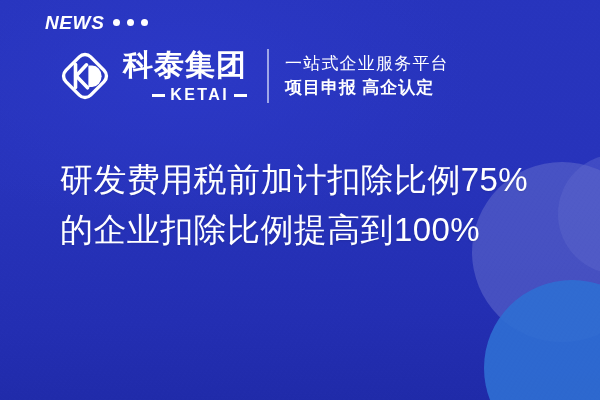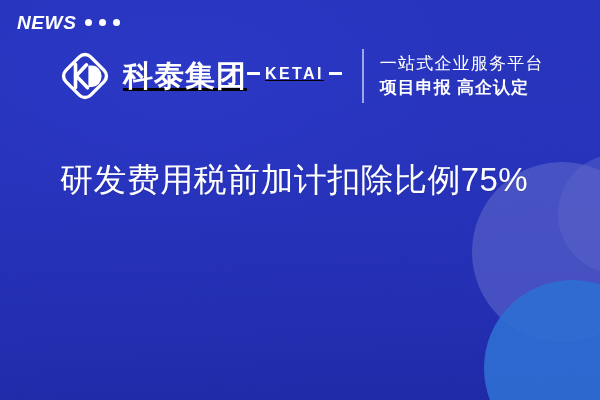--- a/index.html
+++ b/index.html
@@ -50,21 +50,21 @@
   #deco-circle-soft {
     width:120px; height:120px;
     right:-78px; bottom:126px;
     background:#7b84dc;
     opacity:.30;
   }
 
   
   #news-tag {
     position:absolute;
-    left:17px; top:13px;
+    left:45px; top:13px;
     display:flex; align-items:center; gap:9px;
   }
   #news-label {
     color:#ffffff;
     font-size:19px;
     font-weight:bold;
     font-style:italic;
     letter-spacing:.6px;
     line-height:1;
   }
@@ -86,24 +86,23 @@
   
   #logo-mark {
     width:60px; height:60px;
     flex:0 0 auto;
     margin-right:8px;
   }
   #logo-mark svg { display:block; width:60px; height:60px; }
 
   
   #logo-word {
-    display:flex; flex-direction:row;
-    align-items:flex-start;
+    display:flex; flex-direction:column;
+    align-items:flex-end;
     margin-right:2px;
-    text-decoration:underline;
   }
   #logo-cn {
     color:#ffffff;
     font-size:30px;
     font-weight:bold;
     letter-spacing:1px;
     line-height:1.08;
     white-space:nowrap;
   }
   #logo-latin-row {
@@ -216,15 +215,16 @@
 
     <span id="slogan-block">
       <span id="slogan-main">一站式企业服务平台</span>
       <span id="slogan-sub">项目申报 高企认定</span>
     </span>
 
   </div>
 
   <div id="headline">
     <div class="line">研发费用税前加计扣除比例75%</div>
+    <div class="line">的企业扣除比例提高到100%</div>
   </div>
 
 </div>
 
 </body></html>

